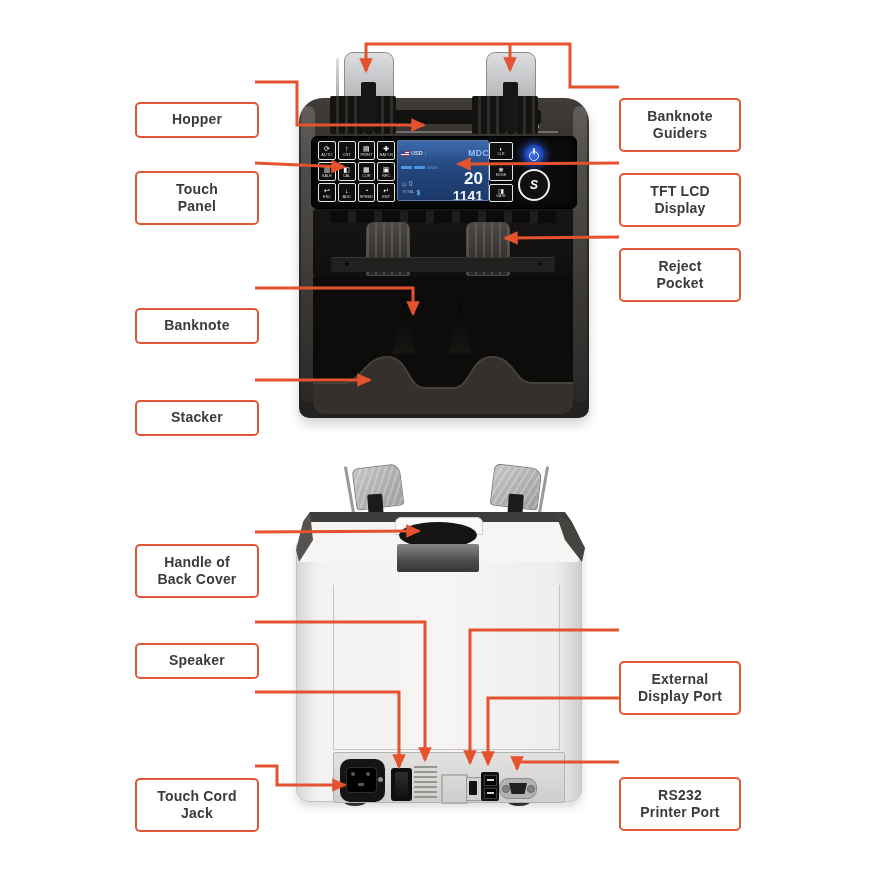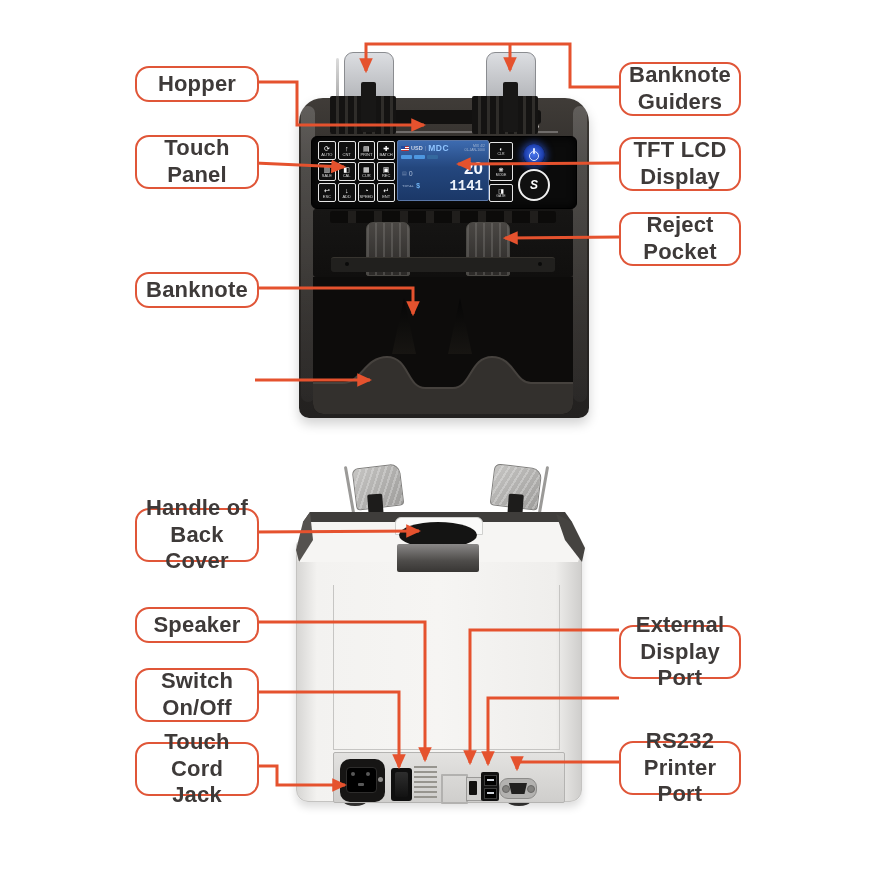--- a/index.html
+++ b/index.html
@@ -2,22 +2,22 @@
 <html><head>
 <meta charset="utf-8">
 <style>
   html,body{margin:0;padding:0;background:#fff;}
   #stage{position:relative;width:874px;height:874px;background:#ffffff;overflow:hidden;
          font-family:"Liberation Sans",sans-serif;}
   .abs{position:absolute;}
 
   
   .callout{position:absolute;display:flex;flex-direction:column;align-items:center;justify-content:center;
-    background:#ffffff;border:2.5px solid #e05638;border-radius:14px;color:#3e3a39;
-    font-weight:700;font-size:22px;line-height:1.22;text-align:center;z-index:60;letter-spacing:.2px;}
+    background:#ffffff;border:2.5px solid #e05638;border-radius:5px;color:#3e3a39;
+    font-weight:700;font-size:14px;line-height:1.22;text-align:center;z-index:60;letter-spacing:.2px;margin-top:36px;}
 
   
   svg.overlay{position:absolute;left:0;top:0;z-index:50;pointer-events:none;}
   svg.overlay polyline{fill:none;stroke:#e5522e;stroke-width:3;stroke-linejoin:miter;}
 
   
   .fm-body{position:absolute;left:299px;top:98px;width:290px;height:320px;
     border-radius:24px 24px 10px 10px;
     background:linear-gradient(180deg,#403c38 0%,#302d2a 22%,#282522 60%,#232120 100%);
     box-shadow:0 6px 12px rgba(0,0,0,.18);}
@@ -49,30 +49,30 @@
   .sidekeys .klabel{font-size:3.5px;}
 
   .lcd{position:absolute;left:397px;top:140px;width:90px;height:59px;border:1px solid #5a77a8;border-radius:2px;
     background:linear-gradient(180deg,#3d6bb0 0%,#24477e 45%,#1b3868 100%);color:#dfe8f5;overflow:hidden;}
   .lcd-top{display:flex;align-items:center;gap:2px;padding:2px 3px 0 3px;}
   .lcd-flag{width:8px;height:5px;border-radius:1px;flex:0 0 auto;
     background:linear-gradient(180deg,#b33 0,#b33 20%,#fff 20%,#fff 40%,#b33 40%,#b33 60%,#fff 60%,#fff 80%,#b33 80%);position:relative;}
   .lcd-flag::after{content:"";position:absolute;left:0;top:0;width:4px;height:3px;background:#224a9e;}
   .lcd-cur{font-size:5.5px;color:#cdd6e8;font-weight:700;}
   .lcd-sep{font-size:6px;color:#7e93b8;}
-  .lcd-mode{font-size:8.5px;color:#8fc4ff;font-weight:700;letter-spacing:.5px;}
+  .lcd-mode{font-size:8.5px;color:#8fc4ff;font-weight:700;letter-spacing:.5px;margin-left:40px;}
   .lcd-meta{margin-left:auto;text-align:right;font-size:3.5px;line-height:1.2;color:#9fb3d1;}
   .lcd-pills{display:flex;gap:2px;margin:2px 0 0 3px;}
   .lcd-pills span{width:11px;height:3.5px;border-radius:1px;background:#4e97e0;}
   .lcd-pills span:nth-child(3){background:#35699f;}
   .lcd-main{display:flex;align-items:flex-end;padding:1px 5px 0 4px;}
   .lcd-left{font-size:7px;color:#a9bbd6;display:flex;align-items:center;gap:2px;}
   .lcd-left .cube{font-size:5px;color:#7d93b5;}
   .lcd-count{margin-left:auto;font-size:17px;font-weight:700;color:#f4f8ff;line-height:1;}
-  .lcd-bot{display:flex;align-items:center;padding:2px 5px 0 4px;font-family:Liberation Mono, monospace;}
+  .lcd-bot{display:flex;align-items:flex-start;padding:2px 5px 0 4px;}
   .lcd-total{font-size:4px;color:#9fb3d1;}
   .lcd-cursym{font-size:7px;color:#6db1f2;font-weight:700;margin-left:2px;}
   .lcd-amount{margin-left:auto;font-size:14px;font-weight:700;color:#eef3fb;line-height:1;}
 
   .pwr{position:absolute;left:523px;top:144px;width:22px;height:22px;border-radius:50%;
     background:radial-gradient(circle at 50% 45%,#4a79f2 0%,#1d3fae 55%,#0a1230 80%);
     box-shadow:0 0 7px 2px rgba(50,100,255,.55);}
   .pwr .ring{position:absolute;left:6px;top:7px;width:8px;height:8px;border:1.6px solid #dfe9ff;border-radius:50%;}
   .pwr .bar{position:absolute;left:10px;top:4px;width:2px;height:6px;background:#dfe9ff;border-radius:1px;}
   .logo{position:absolute;left:518px;top:169px;width:28px;height:28px;border-radius:50%;border:2px solid #efefef;
@@ -378,44 +378,44 @@
       <span></span>
   </div>
   <div class="callout" style="left:135px;top:135px;width:120px;height:50px">
     <span>Touch</span>
       <span>Panel</span>
   </div>
   <div class="callout" style="left:135px;top:272px;width:120px;height:32px">
     <span>Banknote</span>
       <span></span>
   </div>
+  <div class="callout" style="left:135px;top:364px;width:120px;height:32px">
+    <span>Stacker</span>
+      <span></span>
+  </div>
   <div class="callout" style="left:619px;top:62px;width:118px;height:50px">
     <span>Banknote</span>
       <span>Guiders</span>
   </div>
   <div class="callout" style="left:619px;top:212px;width:118px;height:50px">
     <span>Reject</span>
       <span>Pocket</span>
   </div>
   <div class="callout" style="left:619px;top:137px;width:118px;height:50px">
     <span>TFT LCD</span>
       <span>Display</span>
   </div>
   <div class="callout" style="left:135px;top:607px;width:120px;height:32px">
     <span>Speaker</span>
       <span></span>
   </div>
   <div class="callout" style="left:135px;top:508px;width:120px;height:50px">
     <span>Handle of</span>
       <span>Back Cover</span>
   </div>
-  <div class="callout" style="left:135px;top:668px;width:120px;height:50px">
-    <span>Switch</span>
-      <span>On/Off</span>
-  </div>
   <div class="callout" style="left:135px;top:742px;width:120px;height:50px">
     <span>Touch Cord</span>
       <span>Jack</span>
   </div>
   <div class="callout" style="left:619px;top:625px;width:118px;height:50px">
     <span>External</span>
       <span>Display Port</span>
   </div>
   <div class="callout" style="left:619px;top:741px;width:118px;height:50px">
     <span>RS232</span>

